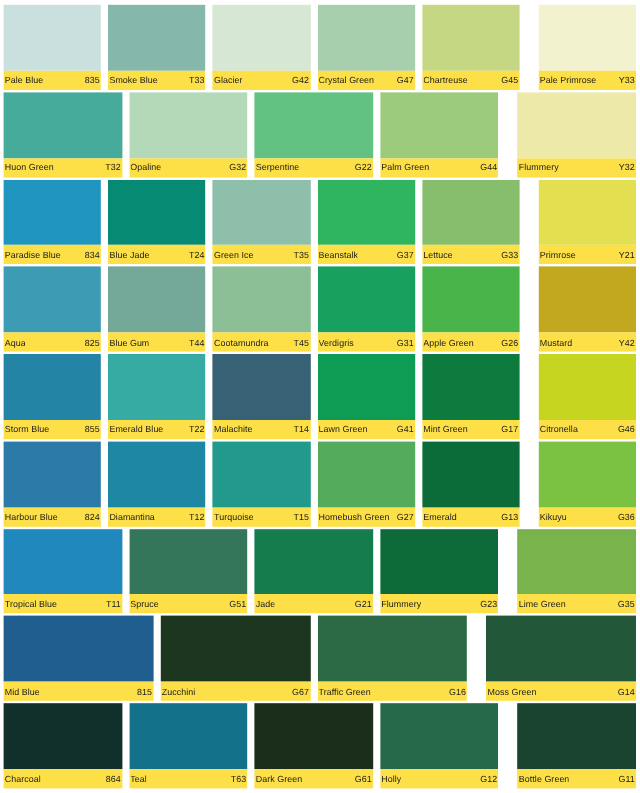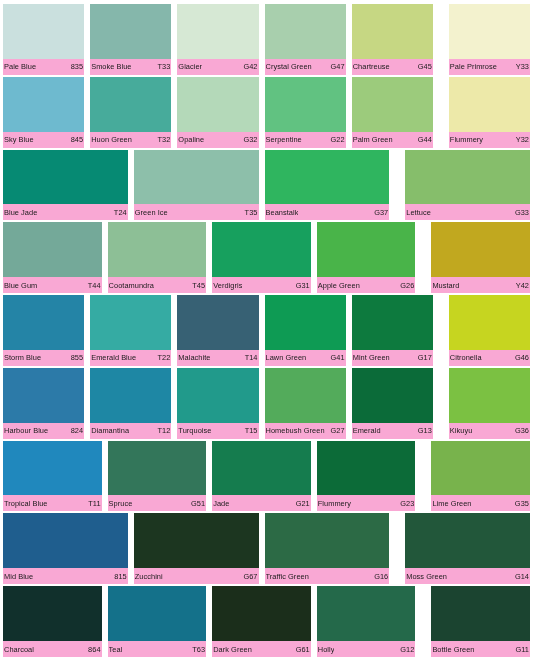--- a/index.html
+++ b/index.html
@@ -46,21 +46,21 @@
     width: 100%;
   }
   .swatch-caption {
     flex: 0 0 auto;
     height: 16px;
     display: flex;
     align-items: center;
     justify-content: space-between;
     padding: 0 1px;
     box-sizing: border-box;
-    background: #f9a8d4;
+    background: #fde047;
   }
   .swatch-name {
     font-size: 7.4px;
     color: #1a1a1a;
     white-space: nowrap;
     overflow: hidden;
     text-overflow: clip;
     letter-spacing: 0.05px;
   }
   .swatch-code {
@@ -114,27 +114,20 @@
       <div class="swatch-cell">
         <div class="swatch-chip" style="background-color: rgb(243, 242, 206);"></div>
         <div class="swatch-caption">
           <span class="swatch-name">Pale Primrose</span>
           <span class="swatch-code">Y33</span>
         </div>
       </div>
     </div>
     <div class="swatch-row">
       <div class="swatch-cell">
-        <div class="swatch-chip" style="background-color: rgb(110, 186, 207);"></div>
-        <div class="swatch-caption">
-          <span class="swatch-name">Sky Blue</span>
-          <span class="swatch-code">845</span>
-        </div>
-      </div>
-      <div class="swatch-cell">
         <div class="swatch-chip" style="background-color: rgb(71, 171, 155);"></div>
         <div class="swatch-caption">
           <span class="swatch-name">Huon Green</span>
           <span class="swatch-code">T32</span>
         </div>
       </div>
       <div class="swatch-cell">
         <div class="swatch-chip" style="background-color: rgb(180, 217, 185);"></div>
         <div class="swatch-caption">
           <span class="swatch-name">Opaline</span>
@@ -158,20 +151,27 @@
       <div class="swatch-cell">
         <div class="swatch-chip" style="background-color: rgb(237, 233, 169);"></div>
         <div class="swatch-caption">
           <span class="swatch-name">Flummery</span>
           <span class="swatch-code">Y32</span>
         </div>
       </div>
     </div>
     <div class="swatch-row">
       <div class="swatch-cell">
+        <div class="swatch-chip" style="background-color: rgb(31, 149, 192);"></div>
+        <div class="swatch-caption">
+          <span class="swatch-name">Paradise Blue</span>
+          <span class="swatch-code">834</span>
+        </div>
+      </div>
+      <div class="swatch-cell">
         <div class="swatch-chip" style="background-color: rgb(6, 138, 115);"></div>
         <div class="swatch-caption">
           <span class="swatch-name">Blue Jade</span>
           <span class="swatch-code">T24</span>
         </div>
       </div>
       <div class="swatch-cell">
         <div class="swatch-chip" style="background-color: rgb(141, 191, 170);"></div>
         <div class="swatch-caption">
           <span class="swatch-name">Green Ice</span>
@@ -185,22 +185,36 @@
           <span class="swatch-code">G37</span>
         </div>
       </div>
       <div class="swatch-cell">
         <div class="swatch-chip" style="background-color: rgb(134, 190, 107);"></div>
         <div class="swatch-caption">
           <span class="swatch-name">Lettuce</span>
           <span class="swatch-code">G33</span>
         </div>
       </div>
-    </div>
-    <div class="swatch-row">
+      <div class="swatch-cell">
+        <div class="swatch-chip" style="background-color: rgb(226, 224, 81);"></div>
+        <div class="swatch-caption">
+          <span class="swatch-name">Primrose</span>
+          <span class="swatch-code">Y21</span>
+        </div>
+      </div>
+    </div>
+    <div class="swatch-row">
+      <div class="swatch-cell">
+        <div class="swatch-chip" style="background-color: rgb(61, 155, 180);"></div>
+        <div class="swatch-caption">
+          <span class="swatch-name">Aqua</span>
+          <span class="swatch-code">825</span>
+        </div>
+      </div>
       <div class="swatch-cell">
         <div class="swatch-chip" style="background-color: rgb(116, 169, 153);"></div>
         <div class="swatch-caption">
           <span class="swatch-name">Blue Gum</span>
           <span class="swatch-code">T44</span>
         </div>
       </div>
       <div class="swatch-cell">
         <div class="swatch-chip" style="background-color: rgb(141, 191, 150);"></div>
         <div class="swatch-caption">

